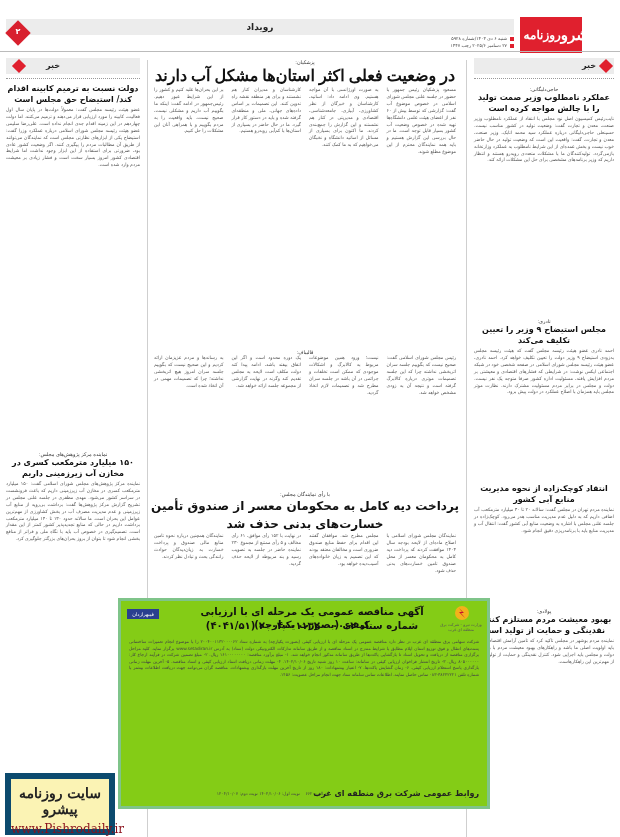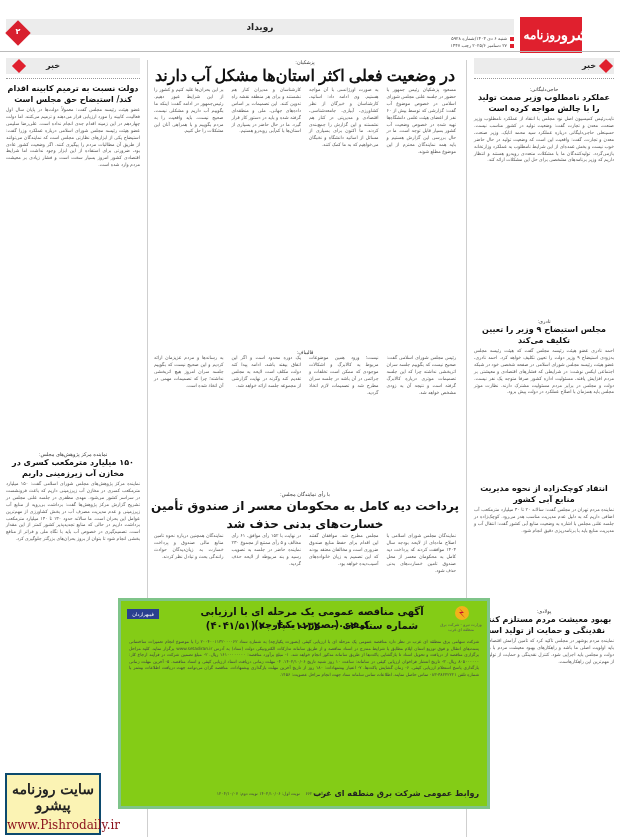--- a/index.html
+++ b/index.html
@@ -49,21 +49,21 @@
   .ad-box { position: absolute; left: 118px; top: 598px; width: 372px; height: 211px; border: 3px solid #7fc48a; background: #84cc16; }
   .ad-title { position: absolute; right: 50px; top: 4px; width: 250px; font-size: 10px; font-weight: bold; text-align: center; line-height: 13px; color: #111; }
   .ad-number { position: absolute; right: 50px; top: 18px; width: 250px; font-size: 10px; font-weight: bold; text-align: center; line-height: 13px; color: #111; }
   .ad-logo { position: absolute; right: 14px; top: 4px; width: 22px; height: 16px; }
   .ad-logo-text { position: absolute; right: 4px; top: 21px; font-size: 4px; color: #555; text-align: center; width: 44px; line-height: 5px; }
   .ad-badge { position: absolute; left: 6px; top: 8px; width: 32px; height: 10px; background: #2a3f8f; color: #fff; font-size: 5px; text-align: center; line-height: 10px; }
   .ad-body { position: absolute; left: 8px; right: 8px; top: 38px; font-size: 4.3px; line-height: 6.6px; color: #444; text-align: justify; }
   .ad-footer { position: absolute; right: 8px; bottom: 8px; font-size: 8px; font-weight: bold; color: #222; margin-left: 20px; }
   .ad-code { position: absolute; right: 160px; bottom: 10px; font-size: 4.3px; color: #444; }
 
-  .promo { position: absolute; left: 5px; top: 773px; width: 96px; height: 62px; background: #fbf3b4; border: 2px solid #0c4a6e; text-align: center; }
+  .promo { position: absolute; left: 5px; top: 773px; width: 110px; height: 62px; background: #fbf3b4; border: 6px solid #0c4a6e; text-align: center; }
   .promo-title { font-family: "DejaVu Serif", serif; font-size: 14px; font-weight: bold; color: #222; margin-top: 6px; }
   .promo-url { font-family: "DejaVu Serif", serif; font-size: 12px; color: #8a0f1a; margin-top: 5px; direction: ltr; }
 </style>
 </head>
 <body>
 
 <div class="masthead">
   <div class="logo-box">
     <span class="logo-main">پیشرو</span>
     <span class="logo-small">روزنامه</span>

